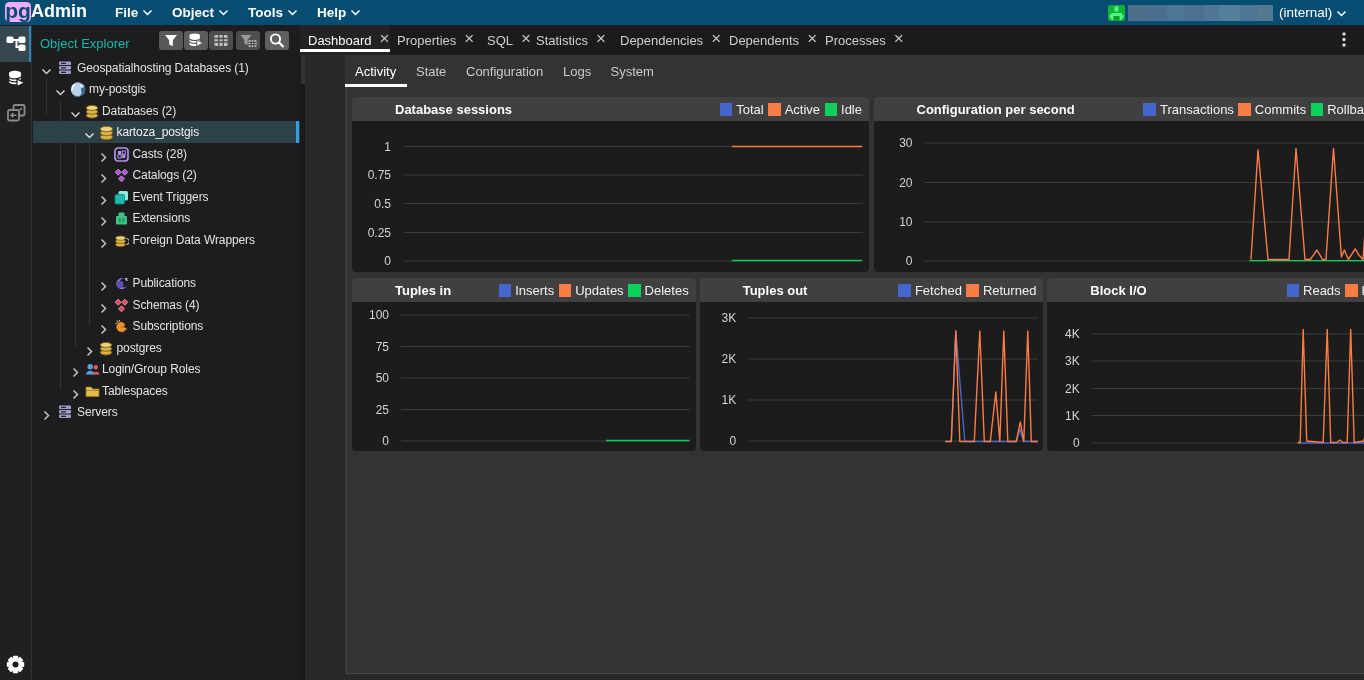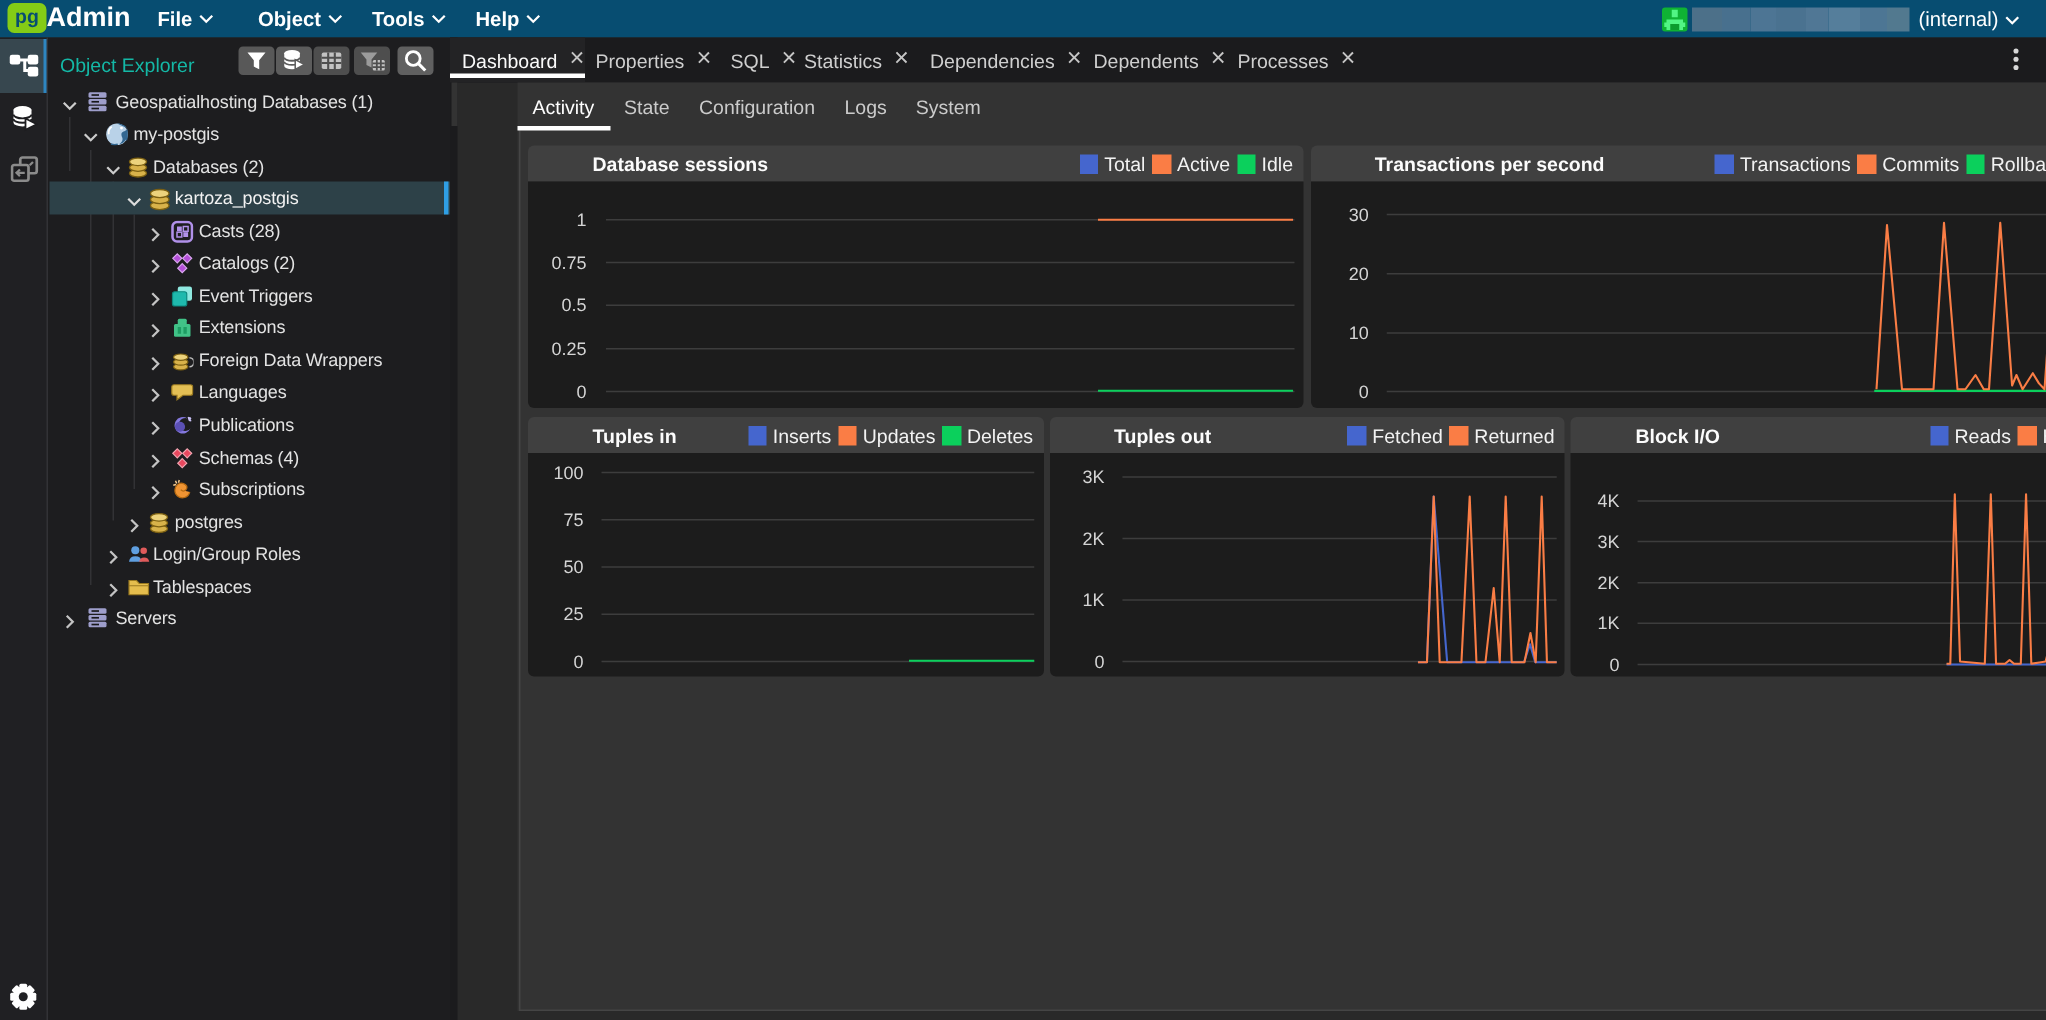--- a/index.html
+++ b/index.html
@@ -3,21 +3,21 @@
 <meta charset="utf-8">
 <style>
 * { margin:0; padding:0; box-sizing:border-box; }
 html,body { width:1364px; height:680px; overflow:hidden; background:#292929; }
 body { font-family:"Liberation Sans", sans-serif; }
 .app { position:relative; width:1364px; height:680px; }
 .abs { position:absolute; }
 
 
 .topbar { position:absolute; left:0; top:0; width:1364px; height:25px; background:#074d71; }
-.logo { position:absolute; left:5px; top:2px; width:26px; height:20px; background:#84cc16; border-radius:4.5px; color:#074d71; font-weight:700; font-size:13px; text-align:center; line-height:18px; }
+.logo { position:absolute; left:5px; top:2px; width:26px; height:20px; background:#f0abfc; border-radius:4.5px; color:#074d71; font-weight:700; font-size:21px; text-align:center; line-height:18px; }
 .brand { position:absolute; left:31px; top:1px; color:#fff; font-weight:700; font-size:18px; }
 .menu { position:absolute; top:0; height:25px; display:flex; align-items:center; color:#fff; font-size:13.5px; font-weight:700; gap:4px; }
 .chev { width:11px; height:8px; display:inline-block; }
 .user { position:absolute; top:0; height:25px; display:flex; align-items:center; color:#fff; font-size:14px; }
 
 
 .leftbar { position:absolute; left:0; top:25px; width:32px; height:655px; background:#202023; border-right:1px solid #323236; }
 .lb-sel { position:absolute; left:0; top:1px; width:31px; height:36px; background:#37474f; border-right:2px solid #2e86c1; }
 
 
@@ -59,21 +59,21 @@
 .c-orange { background:#fa7d45; }
 .c-green { background:#0bd05c; }
 </style>
 </head>
 <body>
 <div class="app">
 
   <div class="topbar">
     <div class="logo">pg</div>
     <div class="brand">Admin</div>
-    <div class="menu" style="left:105px;">File<svg class="chev" viewBox="0 0 11 8">
+    <div class="menu" style="left:115px;">File<svg class="chev" viewBox="0 0 11 8">
           <path d="M1.5 1.5 L5.5 5.5 L9.5 1.5" stroke="#fff" stroke-width="1.5" fill="none"></path>
         </svg></div>
     <div class="menu" style="left:172px;">Object<svg class="chev" viewBox="0 0 11 8">
           <path d="M1.5 1.5 L5.5 5.5 L9.5 1.5" stroke="#fff" stroke-width="1.5" fill="none"></path>
         </svg></div>
     <div class="menu" style="left:248px;">Tools<svg class="chev" viewBox="0 0 11 8">
           <path d="M1.5 1.5 L5.5 5.5 L9.5 1.5" stroke="#fff" stroke-width="1.5" fill="none"></path>
         </svg></div>
     <div class="menu" style="left:317px;">Help<svg class="chev" viewBox="0 0 11 8">
           <path d="M1.5 1.5 L5.5 5.5 L9.5 1.5" stroke="#fff" stroke-width="1.5" fill="none"></path>
@@ -316,29 +316,20 @@
           </svg></span>
       <span class="ticon" style="left:82px;"><svg width="15" height="15">
             <g stroke="#7c6012" stroke-width="0.8">
               <ellipse cx="6.5" cy="11.5" rx="4.8" ry="2.1" fill="#d8b24a"></ellipse>
               <ellipse cx="6.5" cy="8.3" rx="4.8" ry="2.1" fill="#d8b24a"></ellipse>
               <ellipse cx="6.5" cy="5.1" rx="4.8" ry="2.1" fill="#ecd27c"></ellipse>
             </g>
             <path d="M12.3 5.5 A3 3 0 0 1 12.3 11.5" stroke="#bdbdbd" stroke-width="1.1" fill="none"></path>
           </svg></span>
       <span class="trow-text" style="left:100.5px;">Foreign Data Wrappers</span>
-    </div>
-    <div class="tree-row" style="top:225.4px;">
-      <span class="texp" style="left:66px;"><svg width="11" height="11">
-            <path d="M3.5 1.5 L7.5 5.5 L3.5 9.5" stroke="#c4c4c4" stroke-width="1.5" fill="none"></path>
-          </svg></span>
-      <span class="ticon" style="left:82px;"><svg width="15" height="15">
-            <path d="M2 2.5 H13 A1.5 1.5 0 0 1 14.5 4 V8 A1.5 1.5 0 0 1 13 9.5 H8 L4 12.5 V9.5 H2 A1.5 1.5 0 0 1 0.5 8 V4 A1.5 1.5 0 0 1 2 2.5 Z" fill="#e3bf55" stroke="#9a7a20" stroke-width="0.8"></path>
-          </svg></span>
-      <span class="trow-text" style="left:100.5px;">Languages</span>
     </div>
     <div class="tree-row" style="top:247px;">
       <span class="texp" style="left:66px;"><svg width="11" height="11">
             <path d="M3.5 1.5 L7.5 5.5 L3.5 9.5" stroke="#c4c4c4" stroke-width="1.5" fill="none"></path>
           </svg></span>
       <span class="ticon" style="left:82px;"><svg width="15" height="15">
             <path d="M11 3 A5.5 5.5 0 1 0 13 9.5 A4.3 4.3 0 1 1 11 3 Z" fill="#8478dd"></path>
             <circle cx="6" cy="8.5" r="3.4" fill="#5b50b5"></circle>
             <path d="M11.5 2 L12.2 3.8 M13.5 4.5 L11.8 4.2" stroke="#c9c2f5" stroke-width="1" fill="none"></path>
             <circle cx="12.5" cy="3" r="1" fill="#c9c2f5"></circle>
@@ -482,21 +473,21 @@
             <text x="39" y="144">0</text>
           </g>
           <polyline points="380,25.5 510,25.5" fill="none" stroke="#fa7d45" stroke-width="1.4"></polyline>
           <polyline points="380,139.5 510,139.5" fill="none" stroke="#0bd05c" stroke-width="1.4"></polyline>
         </svg>
       </div>
     </div>
 
     <div class="panel" style="left:528.5px; top:42px; width:517px; height:175px;">
       <div class="phead">
-          <span class="ptitle">Transactions per second</span>
+          <span class="ptitle">Configuration per second</span>
         <span class="legend">
           <span class="litem"><span class="sq c-blue"></span>Transactions</span>
           <span class="litem"><span class="sq c-orange"></span>Commits</span>
           <span class="litem"><span class="sq c-green"></span>Rollbacks</span>
         </span>
       </div>
       <div class="pbody" style="width:517px; height:151px;">
         <svg width="517" height="151" style="display:block;">
           <g stroke="#3d3d3d" stroke-width="1">
             <line x1="50.5" y1="22" x2="511.5" y2="22"></line>

